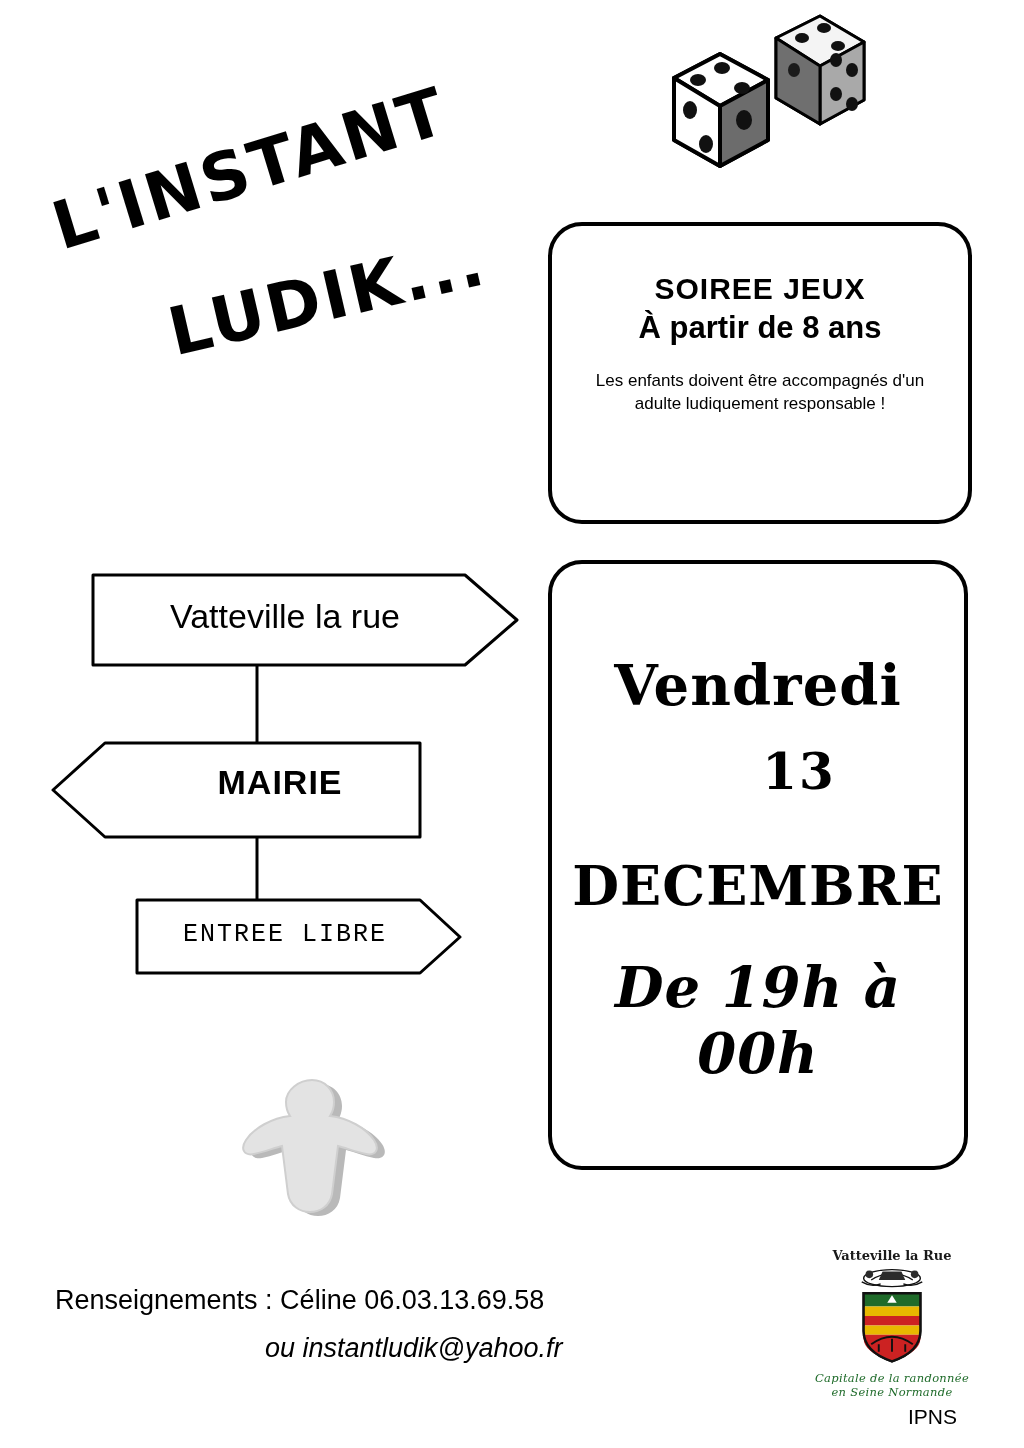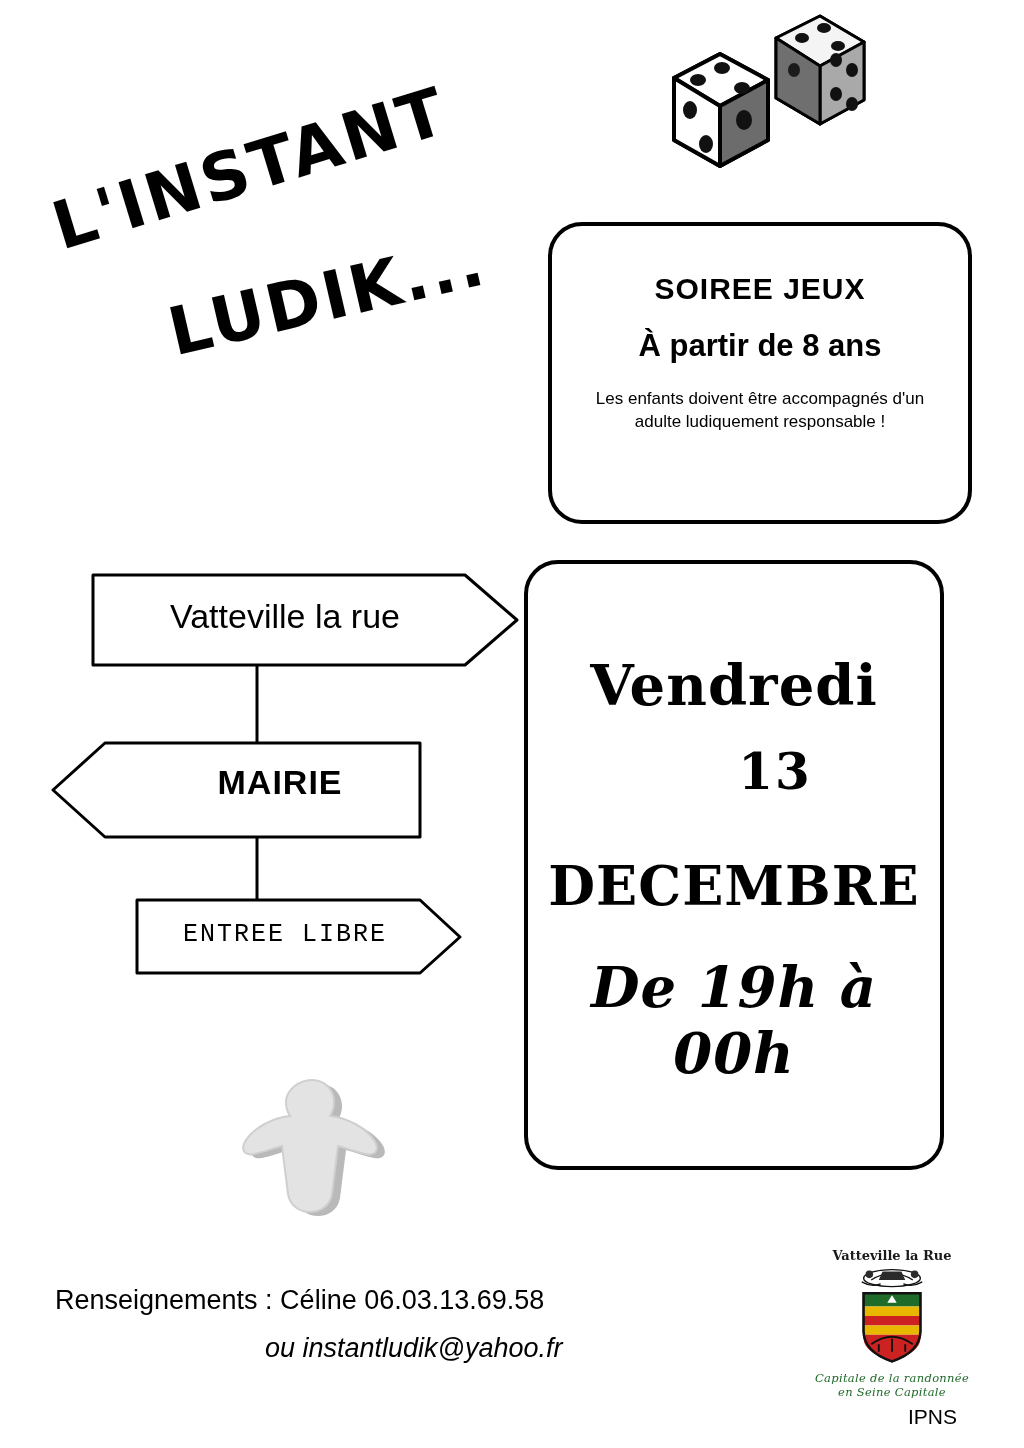--- a/index.html
+++ b/index.html
@@ -72,37 +72,37 @@
     width: 424px;
     height: 302px;
     padding: 46px 26px 0 26px;
     text-align: center;
   }
   #info-title {
     font-family: "Liberation Sans", sans-serif;
     font-weight: 700;
     font-size: 30px;
     letter-spacing: 1px;
-    margin: 0 0 22px 0;
+    margin: 0 0 4px 0;
   }
   #info-subtitle {
     font-family: "Liberation Sans", sans-serif;
     font-weight: 700;
     font-size: 31px;
     margin: 0 0 24px 0;
   }
   #info-note {
     font-family: "Liberation Sans", sans-serif;
     font-size: 17px;
     line-height: 1.35;
     margin: 0;
   }
 
   #date-box {
-    left: 524px;
+    left: 548px;
     top: 560px;
     width: 420px;
     height: 610px;
     padding: 4px;
     text-align: center;
   }
   .date-text {
     font-family: "DejaVu Serif", serif;
     font-weight: 700;
     color: #000;
@@ -333,16 +333,16 @@
       <path d="M54 66 L114 66 L114 76 L54 76 Z" fill="#e8b800"></path>
       <path d="M54 76 L114 76 L114 80 Q114 94 84 104 Q54 94 54 80 Z" fill="#cc2222"></path>
     </g>
 
     <path d="M62 86 q22 -16 44 0" fill="none" stroke="#111" stroke-width="2"></path>
     <path d="M70 86 v8 M84 80 v14 M98 86 v8" stroke="#111" stroke-width="2"></path>
 
     <path d="M54 32 L114 32 L114 72 Q114 94 84 104 Q54 94 54 72 Z" fill="none" stroke="#111" stroke-width="2.5"></path>
   </svg>
   <p id="crest-bottom-text-1">Capitale de la randonnée</p>
-  <p id="crest-bottom-text-2">en Seine Capitale</p>
+  <p id="crest-bottom-text-2">en Seine Normande</p>
 </div>
 
 <div id="ipns">IPNS</div>
 
 </body></html>

